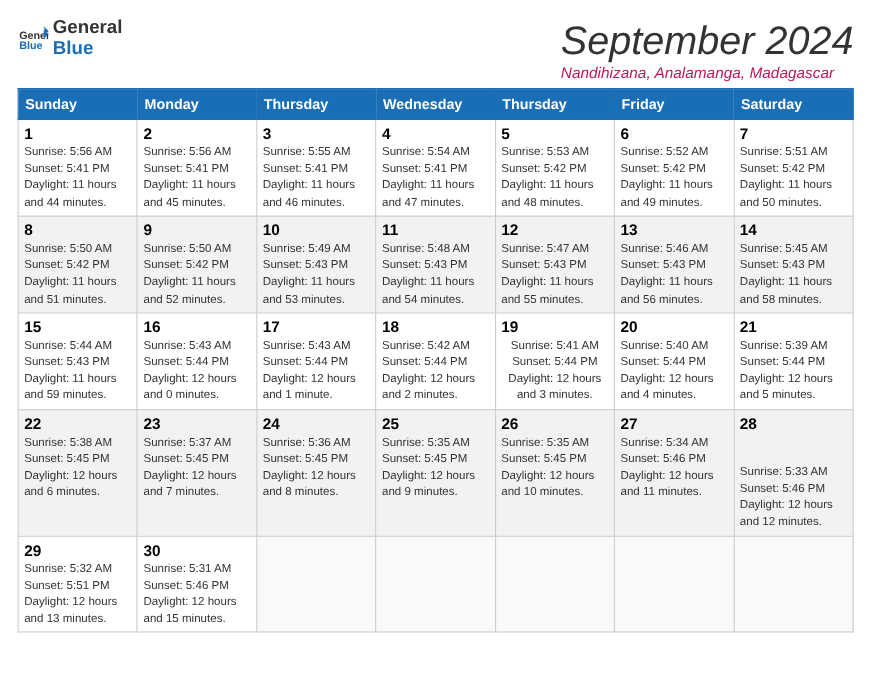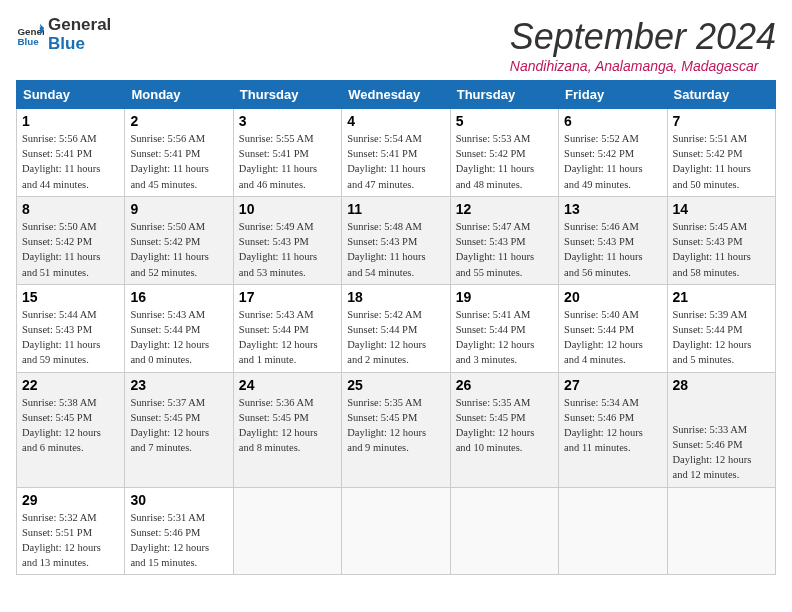--- a/index.html
+++ b/index.html
@@ -69,21 +69,20 @@
     .day-num {
       font-size: 14px;
       font-weight: bold;
       display: block;
       margin-bottom: 2px;
     }
     .day-info {
       font-size: 10.5px;
       color: #333;
       line-height: 1.45;
-      font-family: Liberation Serif, serif;
     }
     .empty-cell {
       background-color: #f9f9f9 !important;
     }
   </style>
 </head>
 <body>
 
 <div class="header-area">
   <div class="logo">
@@ -243,21 +242,21 @@
         </td>
         <td>
           <span class="day-num">18</span>
           <div class="day-info" style="white-space: pre-line;">Sunrise: 5:42 AM
 Sunset: 5:44 PM
 Daylight: 12 hours
 and 2 minutes.</div>
         </td>
         <td>
           <span class="day-num">19</span>
-          <div class="day-info" style="white-space: pre-line;">Sunrise: 5:41 AM
+          <div class="day-info" style="white-space: pre-line; text-align: center;">Sunrise: 5:41 AM
 Sunset: 5:44 PM
 Daylight: 12 hours
 and 3 minutes.</div>
         </td>
         <td>
           <span class="day-num">20</span>
           <div class="day-info" style="white-space: pre-line;">Sunrise: 5:40 AM
 Sunset: 5:44 PM
 Daylight: 12 hours
 and 4 minutes.</div>

